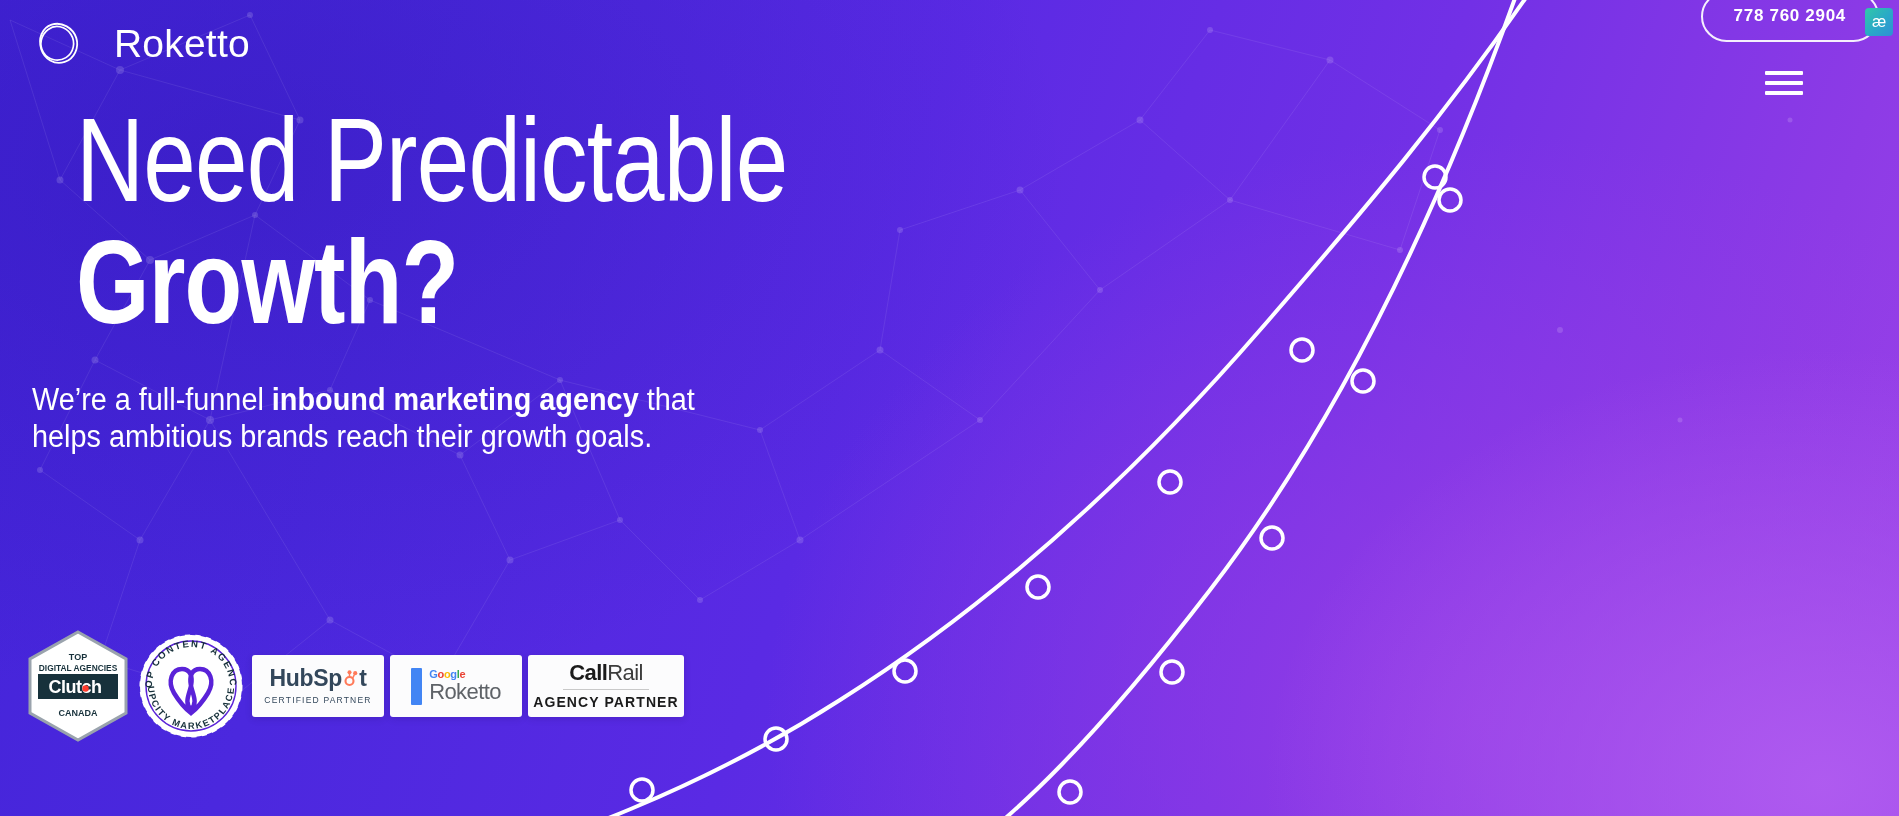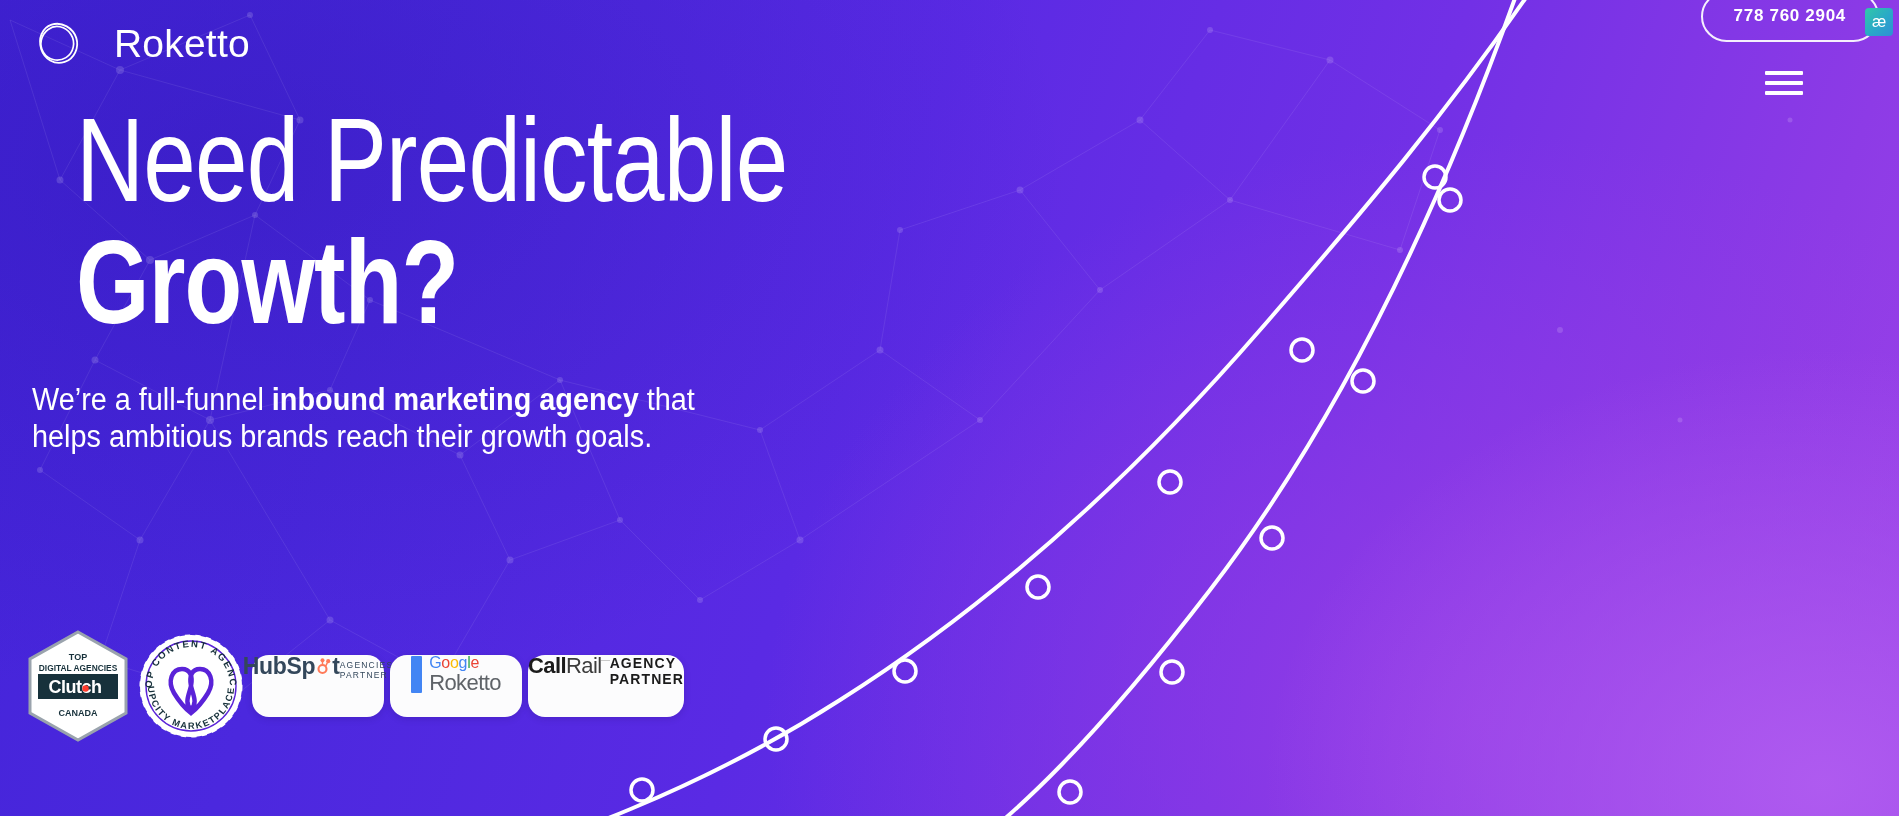--- a/index.html
+++ b/index.html
@@ -103,35 +103,35 @@
   .clutch { width:104px; height:112px; position:relative; }
   .clutch svg { display:block; }
 
   
   .upcity { width:110px; height:110px; position:relative; }
   .upcity svg { display:block; }
 
   
   .pcard {
     background:#fcfcfd;
-    border-radius:17px;
-    display:flex; align-items:flex-start; justify-content:center;
+    border-radius:3px;
+    display:flex; flex-direction:column; align-items:center; justify-content:center;
     box-shadow:0 2px 7px rgba(30,0,80,.16);
   }
   .pcard-hubspot { width:132px; height:62px; }
   .pcard-google  { width:132px; height:62px; }
   .pcard-callrail{ width:156px; height:62px; }
 
   .hs-word { display:flex; align-items:center; font-size:23px; font-weight:700; color:#33475b; letter-spacing:-.3px; line-height:1; }
   .hs-sub { font-size:8.5px; letter-spacing:1.2px; color:#33475b; margin-top:5px; font-weight:400; }
 
   .gp-row { display:flex; align-items:center; gap:7px; }
   .gp-bar { width:11px; height:37px; background:#4285f4; border-radius:1px; }
   .gp-text { display:flex; flex-direction:column; align-items:flex-start; line-height:1; }
-  .gp-google { font-size:16px; font-weight:400; letter-spacing:-.3px; }
+  .gp-google { font-size:11px; font-weight:700; letter-spacing:-.3px; }
   .gp-google i { font-style:normal; }
   .gp-partner { font-size:22px; color:#5f6368; font-weight:400; letter-spacing:-.6px; margin-top:1px; }
 
   .cr-word { font-size:22px; letter-spacing:-.6px; color:#1b1b1b; line-height:1; }
   .cr-word .b { font-weight:700; }
   .cr-word .l { font-weight:300; color:#3c3c3c; }
   .cr-rule { width:86px; height:1px; background:#c9c9c9; margin:5px 0 4px; }
   .cr-sub { font-size:14px; letter-spacing:1.1px; color:#1b1b1b; font-weight:700; }
 </style>
 </head>
@@ -300,21 +300,21 @@
         <span>HubSp</span>
         <svg width="17" height="17" viewBox="0 0 17 17" style="margin:0 0 0 0;">
           <circle cx="7.5" cy="11" r="4" fill="none" stroke="#ff7a59" stroke-width="2.1"></circle>
           <circle cx="13.2" cy="3.2" r="2.1" fill="#ff7a59"></circle>
           <line x1="7.5" y1="7" x2="7.5" y2="3" stroke="#ff7a59" stroke-width="1.5"></line>
           <line x1="10.4" y1="8.6" x2="12.3" y2="4.8" stroke="#ff7a59" stroke-width="1.5"></line>
           <circle cx="7.5" cy="2.2" r="2" fill="#ff7a59"></circle>
         </svg>
         <span>t</span>
       </div>
-      <div class="hs-sub">AGENCIES PARTNER</div>
+      <div class="hs-sub">CERTIFIED PARTNER</div>
     </div>
 
     <div class="pcard pcard-google">
       <div class="gp-row">
         <div class="gp-bar"></div>
         <div class="gp-text">
           <div class="gp-google">
             <i style="color:#4285f4">G</i><i style="color:#ea4335">o</i><i style="color:#fbbc05">o</i><i style="color:#4285f4">g</i><i style="color:#34a853">l</i><i style="color:#ea4335">e</i>
           </div>
           <div class="gp-partner">Roketto</div>

